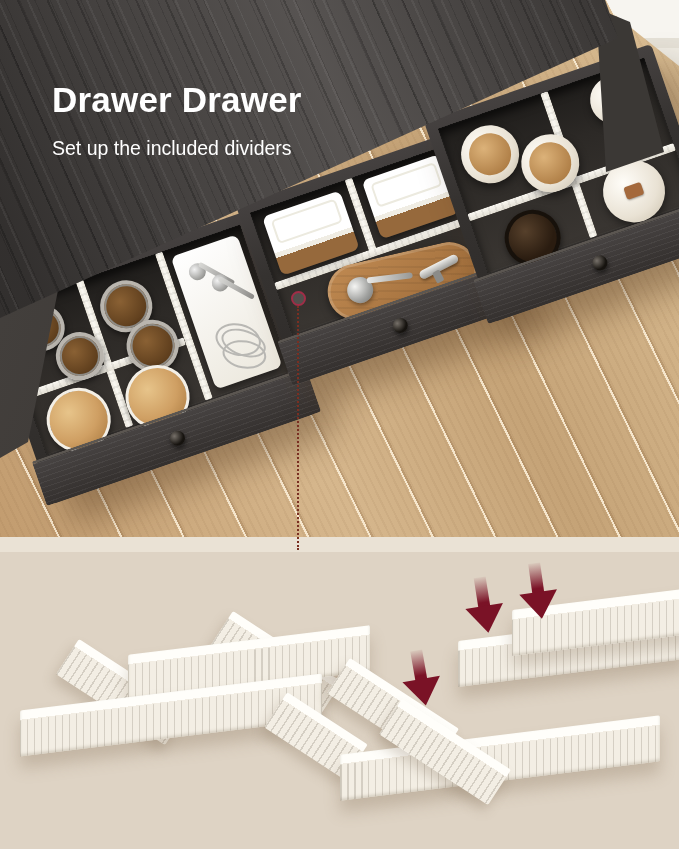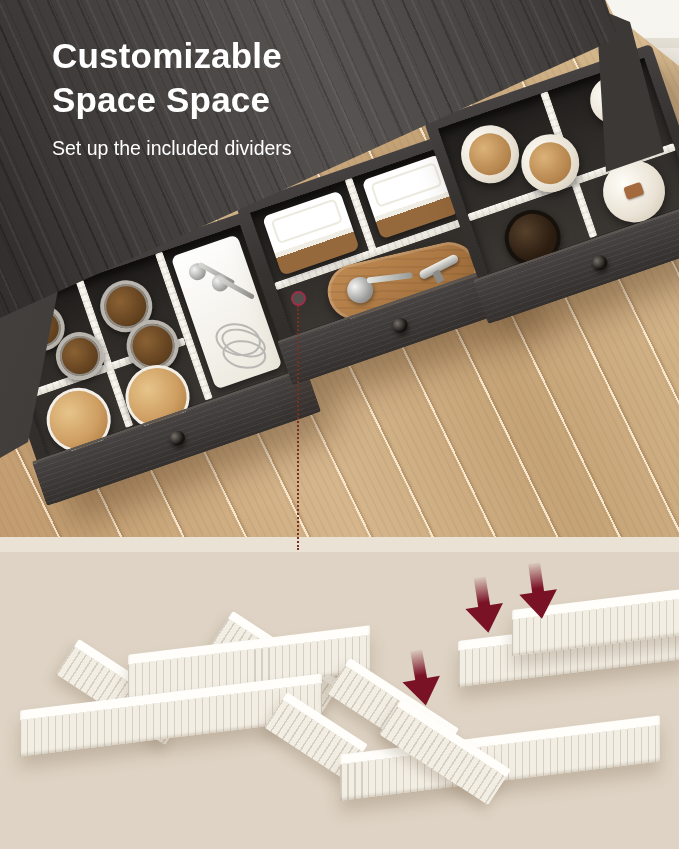--- a/index.html
+++ b/index.html
@@ -184,22 +184,22 @@
       <div class="front">
         <div class="knob"></div>
       </div>
     </div>
 
     <div class="cab-side-right"></div>
     <div class="cab-side-left"></div>
     <div class="countertop"></div>
 
     <div class="headline">
-      <h1><span>Customizable</span><br>
-        <span>Space Space</span></h1>
+      <h1><br>
+        <span>Drawer Drawer</span></h1>
       <p><span>Set up the included dividers</span><br>
         </p>
     </div>
 
     <div class="ring"></div>
   </section>
 
   <div class="dotline"></div>
 
   <section class="diagram">

